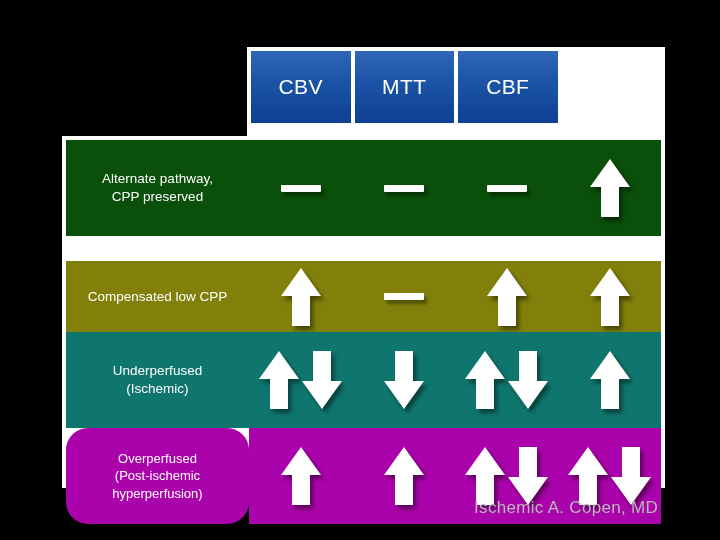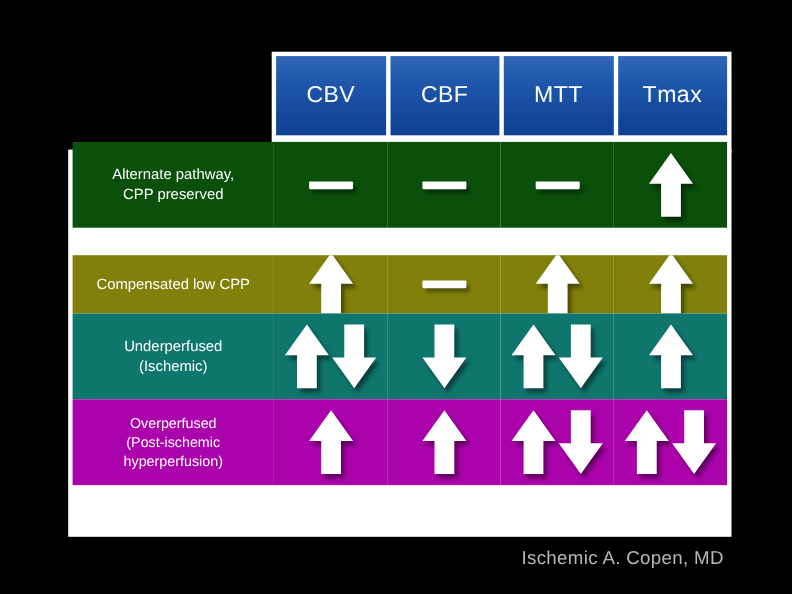--- a/index.html
+++ b/index.html
@@ -60,44 +60,44 @@
     justify-content: center;
     color: #ffffff;
     font-size: 21px;
     letter-spacing: 0.4px;
   }
 
   
   .body-grid {
     position: absolute;
     left: 66px;
-    top: 129px;
+    top: 140px;
     width: 595px;
-    height: 312px;
+    height: 384px;
     display: grid;
     grid-template-columns: 183px repeat(4, 1fr);
     grid-template-rows: repeat(4, 1fr);
     gap: 0;
   }
   .cell {
     display: flex;
     align-items: center;
     justify-content: center;
     position: relative;
     overflow: hidden;
   }
   .label-cell {
     color: #ffffff;
     text-align: center;
     font-size: 13.5px;
     line-height: 1.32;
     padding: 0 8px;
     box-sizing: border-box;
   }
-  .label-cell.small { font-size: 13px; }
+  .label-cell.small { font-size: 13px; border-radius: 22px; }
 
   
   .r-green  { background: #0a4f0a; }
   .r-olive  { background: #80800a; margin-top: 25px; }
   .r-brown  { background: #0f766e; }
   .r-magenta{ background: #ab03ab; }
 
   
   .glyphs {
     display: flex;
@@ -131,27 +131,24 @@
 <div id="slide">
 
   <div class="header-frame"></div>
   <div class="body-frame"></div>
 
   <div class="header-grid">
     <div class="hcell">
       <span>CBV</span>
     </div>
     <div class="hcell">
+      <span>MTT</span>
+    </div>
+    <div class="hcell">
       <span>CBF</span>
-    </div>
-    <div class="hcell">
-      <span>MTT</span>
-    </div>
-    <div class="hcell">
-      <span>Tmax</span>
     </div>
   </div>
 
   <div class="body-grid" id="body-grid">
       <div class="cell label-cell r-green">
         <div>Alternate pathway,<br>CPP preserved</div>
       </div>
       <div class="cell r-green">
         <div class="glyphs">
           <div class="dash"></div>

